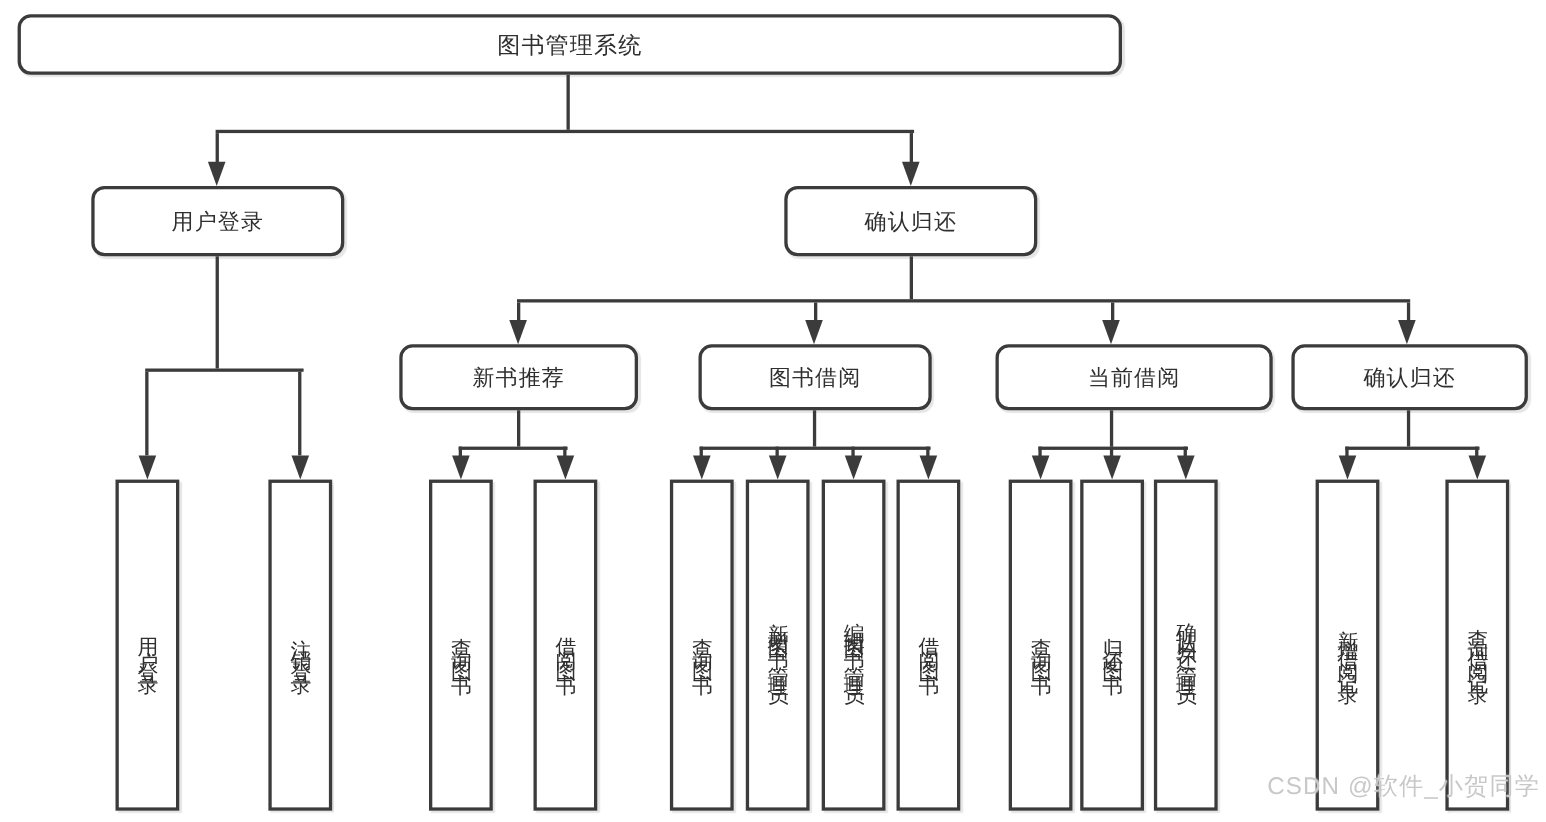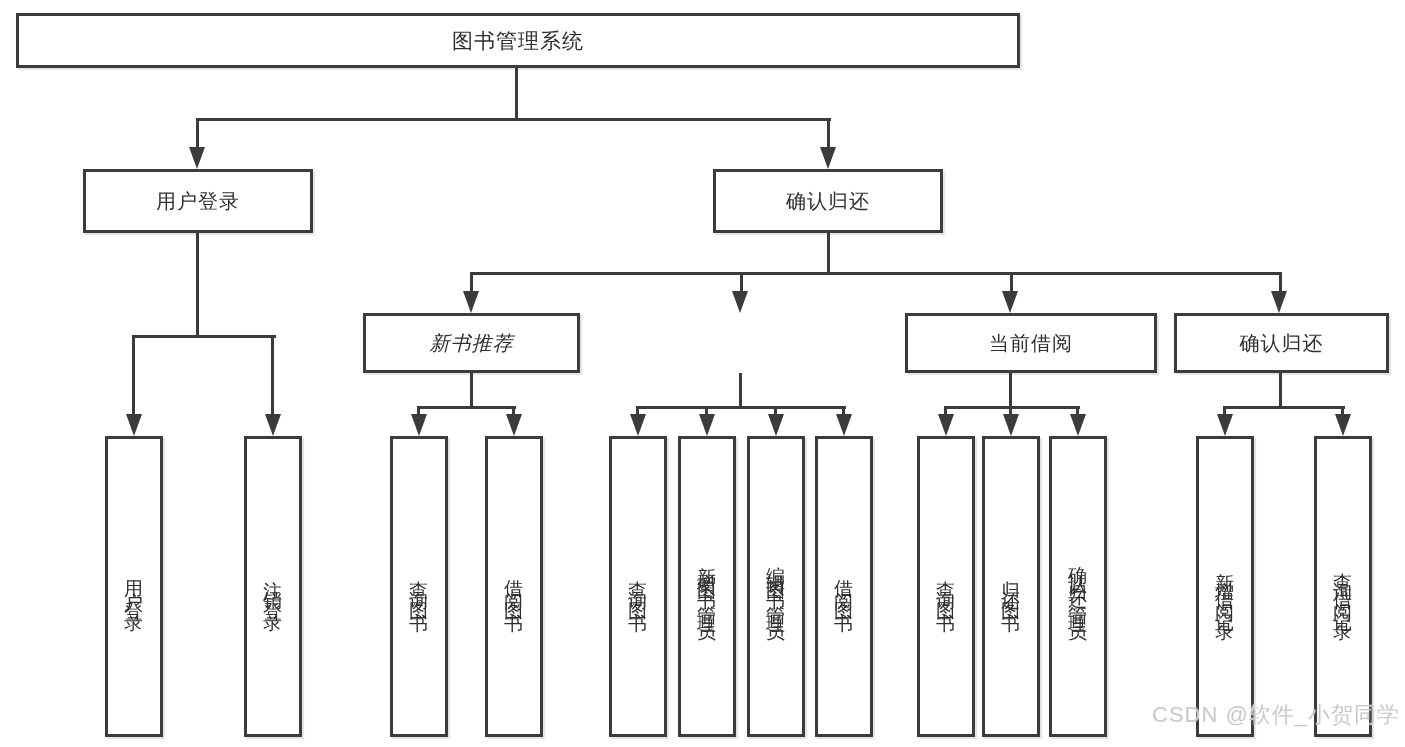--- a/index.html
+++ b/index.html
@@ -6,21 +6,21 @@
   html,body{margin:0;padding:0;background:#fff;}
   .stage{
     position:relative;width:1405px;height:747px;background:#ffffff;overflow:hidden;
     font-family:"Liberation Sans","DejaVu Sans",sans-serif;color:var(--text);
   }
   .node{
     position:absolute;box-sizing:border-box;border:3px solid var(--line);background:#fff;
     display:flex;align-items:center;justify-content:center;
     box-shadow:2px 2px 1px rgba(0,0,0,0.10);
   }
-  .hnode{letter-spacing:1px;}
+  .hnode{letter-spacing:1px;border-radius:12px;}
   .vnode{
     writing-mode:vertical-rl;text-orientation:mixed;
     font-size:19px;letter-spacing:11px;line-height:1;
   }
   .vl{position:absolute;width:3px;background:var(--line);}
   .hl{position:absolute;height:3px;background:var(--line);}
   .arr{
     position:absolute;width:0;height:0;
     border-left:8px solid transparent;border-right:8px solid transparent;
     border-top:22px solid var(--line);
@@ -58,21 +58,22 @@
   <div class="hl" style="left:470px;top:272px;width:812px;"></div>
   <div class="vl" style="left:470px;top:275px;height:18px;"></div>
   <div class="arr" style="left:463px;top:291px;"></div>
   <div class="vl" style="left:740px;top:275px;height:18px;"></div>
   <div class="arr" style="left:732px;top:291px;"></div>
   <div class="vl" style="left:1010px;top:275px;height:18px;"></div>
   <div class="arr" style="left:1002px;top:291px;"></div>
   <div class="vl" style="left:1279px;top:275px;height:18px;"></div>
   <div class="arr" style="left:1271px;top:291px;"></div>
 
-  <div class="node hnode" style="left:363px;top:313px;width:217px;height:60px;font-size:20px;font-style:italic;">新书推荐</div>
+  <div class="node hnode" style="left:363px;top:313px;width:217px;height:60px;font-size:20px;">新书推荐</div>
+  <div class="node hnode" style="left:635px;top:313px;width:212px;height:60px;font-size:20px;">图书借阅</div>
   <div class="node hnode" style="left:905px;top:313px;width:252px;height:60px;font-size:20px;">当前借阅</div>
   <div class="node hnode" style="left:1174px;top:313px;width:215px;height:60px;font-size:20px;">确认归还</div>
 
   <div class="vl" style="left:470px;top:373px;height:33px;"></div>
   <div class="hl" style="left:417px;top:406px;width:99px;"></div>
   <div class="vl" style="left:417px;top:406px;height:10px;"></div>
   <div class="arr" style="left:411px;top:414px;"></div>
   <div class="vl" style="left:512px;top:406px;height:10px;"></div>
   <div class="arr" style="left:506px;top:414px;"></div>
 

